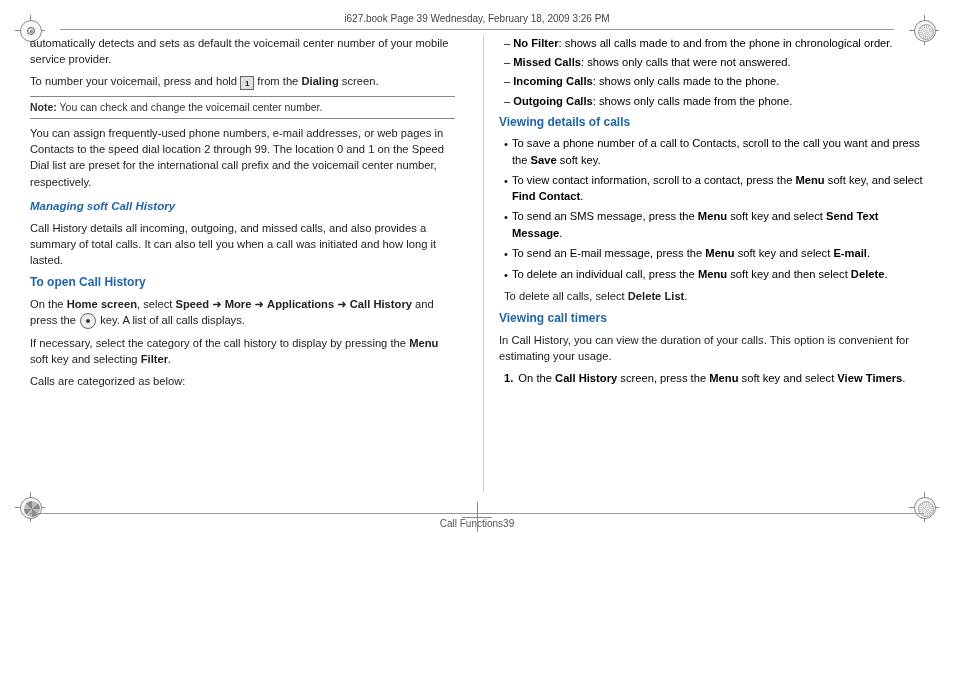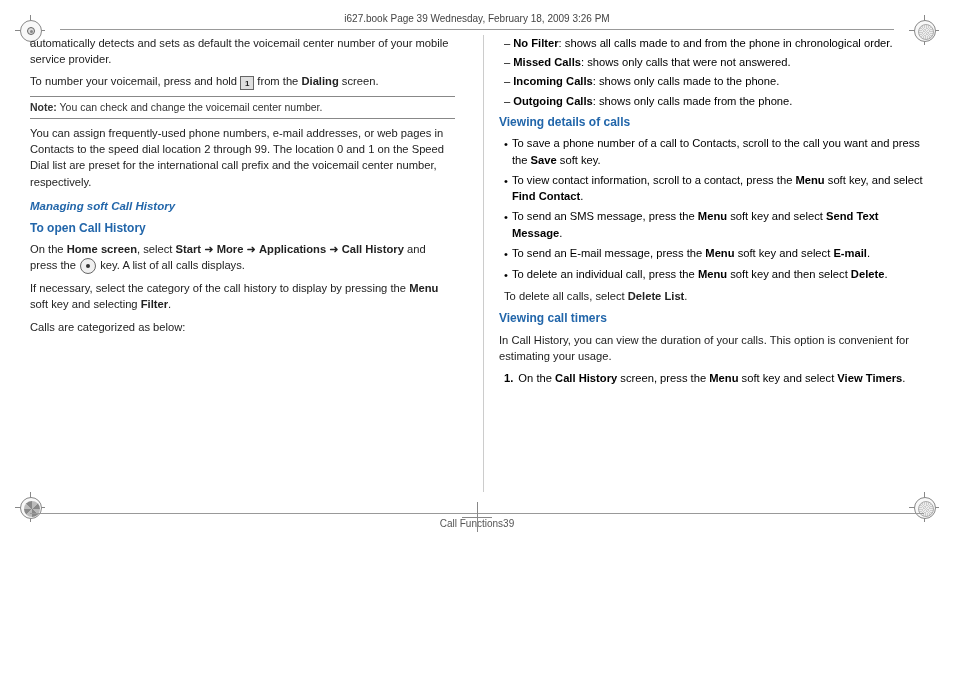--- a/index.html
+++ b/index.html
@@ -321,25 +321,26 @@
       <div class="note-box">
         <span class="note-label">Note:</span>
         <span>You can check and change the voicemail center number.</span>
       </div>
 
 
       <p class="body-text">You can assign frequently-used phone numbers, e-mail addresses, or web pages in Contacts to the speed dial location 2 through 99. The location 0 and 1 on the Speed Dial list are preset for the international call prefix and the voicemail center number, respectively.</p>
 
       <p class="section-heading-italic">Managing soft Call History</p>
 
+      <p class="body-text">Call History details all incoming, outgoing, and missed calls, and also provides a summary of total calls. It can also tell you when a call was initiated and how long it lasted.</p>
 
       <p class="section-heading-blue">To open Call History</p>
 
       <p class="body-text">
-        On the <span class="bold">Home screen</span>, select <span class="bold">Start</span> ➜ <span class="bold">More</span> ➜ <span class="bold">Applications</span> ➜ <span class="bold">Call History</span> and press the <span class="button-icon"></span> key. A list of all calls displays.
+        On the <span class="bold">Home screen</span>, select <span class="bold">Speed</span> ➜ <span class="bold">More</span> ➜ <span class="bold">Applications</span> ➜ <span class="bold">Call History</span> and press the <span class="button-icon"></span> key. A list of all calls displays.
       </p>
 
       <p class="body-text">
         If necessary, select the category of the call history to display by pressing the <span class="bold">Menu</span> soft key and selecting <span class="bold">Filter</span>.
       </p>
 
       <p class="body-text">Calls are categorized as below:</p>
 
     </div>
 

